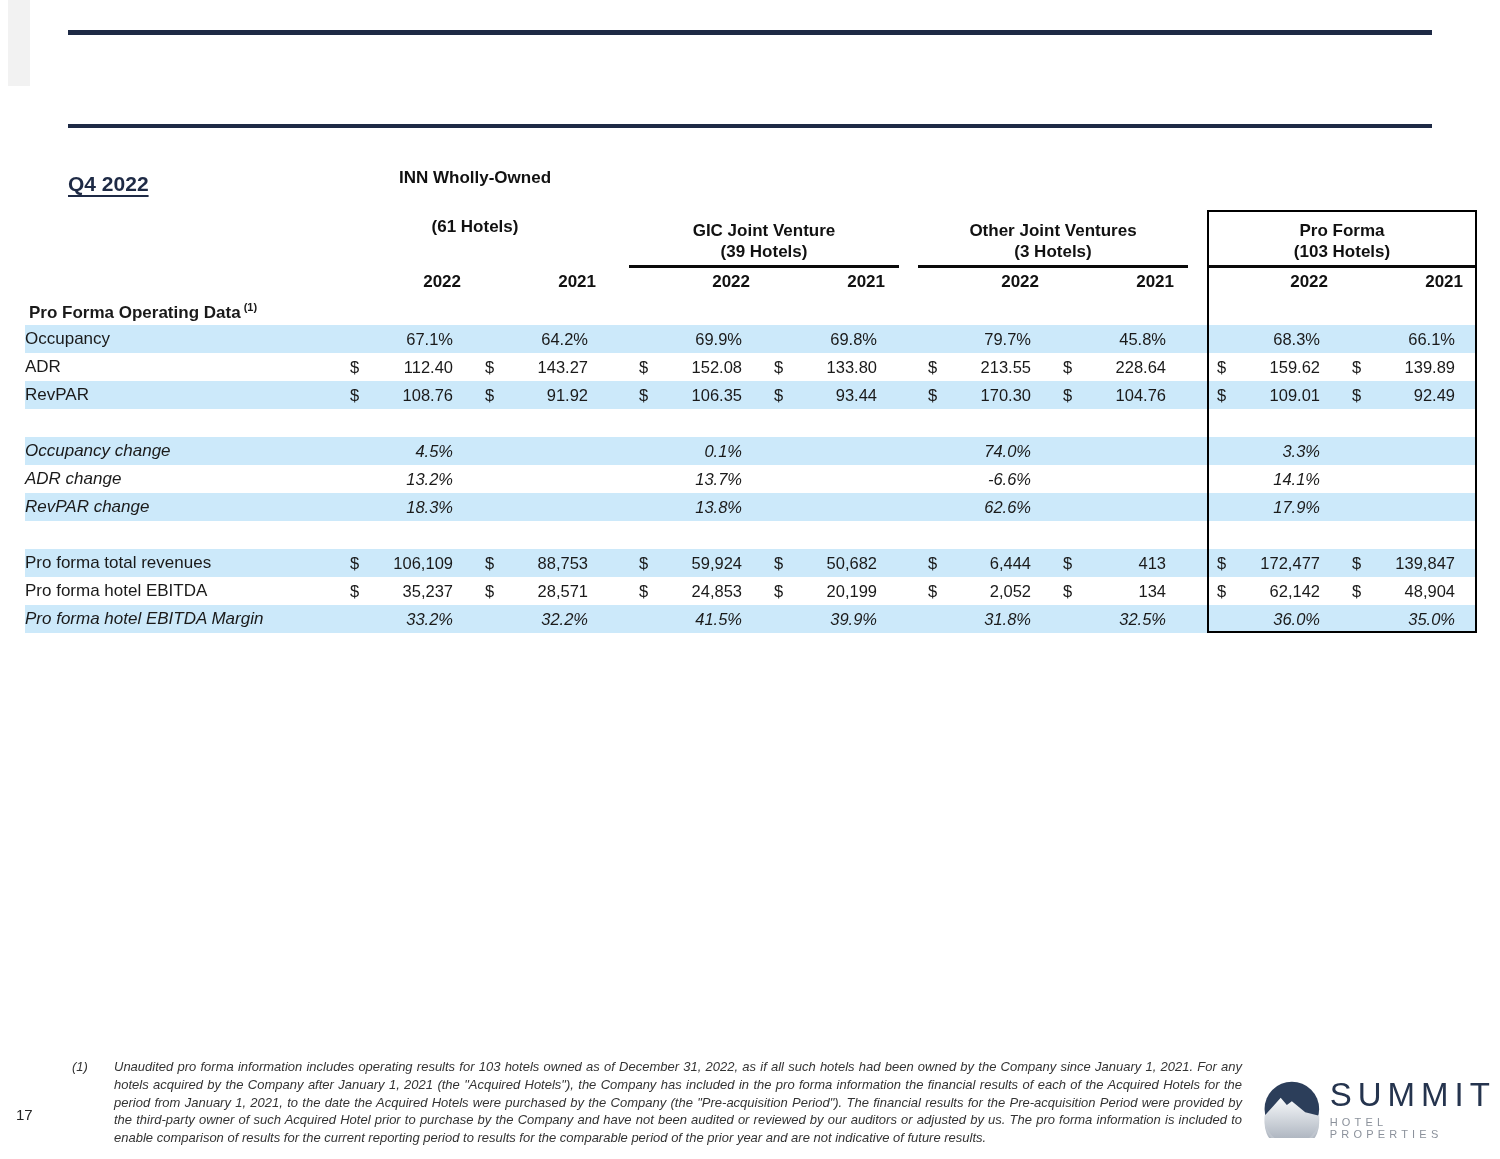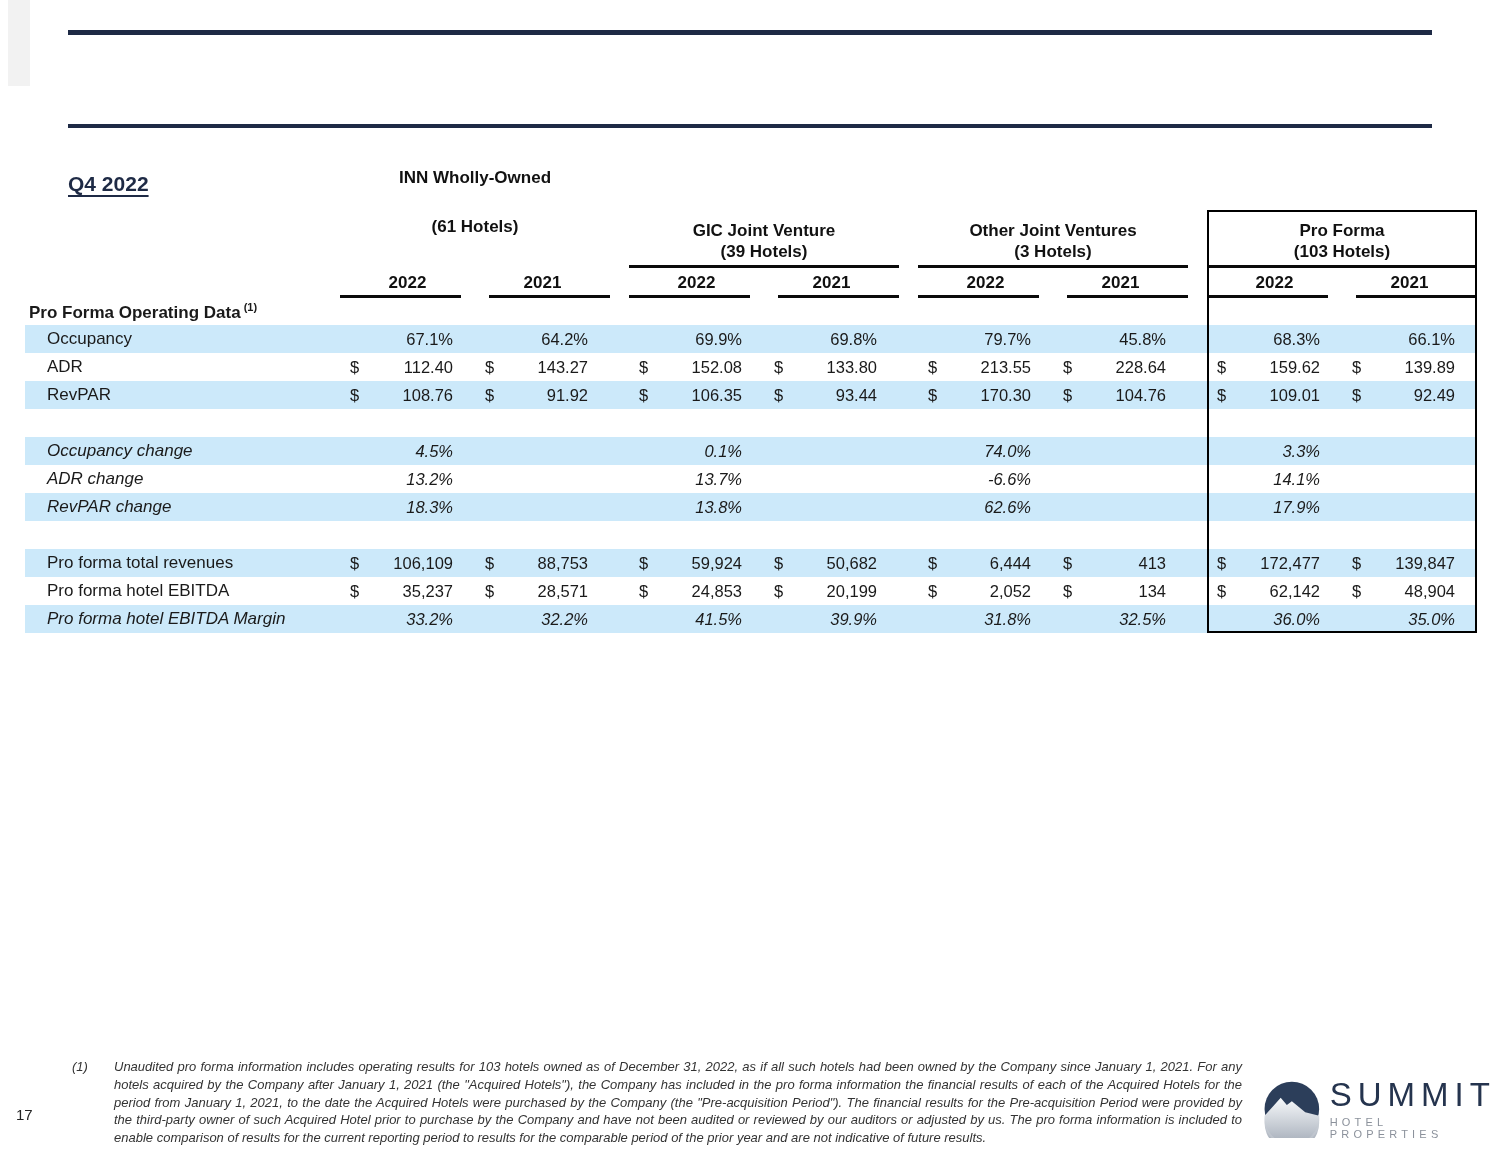--- a/index.html
+++ b/index.html
@@ -16,34 +16,34 @@
   .period{position:absolute;left:68px;top:172px;font-size:21px;font-weight:bold;color:#1e2a45;text-decoration:underline;text-underline-offset:4px;}
 
   
   .table-wrap{position:absolute;left:25px;top:210px;width:1452px;}
   .grid{display:grid;grid-template-columns:315px 135px 135px 19px 135px 135px 19px 135px 135px 19px 135px 135px;}
 
   #thead{padding-top:6px;grid-template-rows:52px 30px;}
   .ghead{grid-row:1;display:flex;flex-direction:column;justify-content:flex-end;text-align:center;
          font-weight:bold;font-size:17px;line-height:21px;color:#111;}
   .gline{height:3px;background:#0a0a0a;margin-top:3px;}
-  .yhead{grid-row:2;display:flex;flex-direction:column;justify-content:flex-end;text-align:center;
+  .yhead{grid-row:2;display:flex;flex-direction:row;justify-content:flex-end;text-align:center;
          font-weight:bold;font-size:17px;color:#111;}
   .yhead .ylab{padding:4px 0 2px;}
   .yline{height:3px;background:#0a0a0a;}
   .y1 .yline{margin-right:14px;}
   .y2 .yline{margin-left:14px;}
 
   #tbody{position:relative;}
   .trow{height:28px;align-items:center;font-size:17px;}
   .trow.spacer{height:28px;}
   .trow.shaded{background:#cce9fa;}
   .trow.italic .label,.trow.italic .val{font-style:italic;}
   .trow.section{height:27px;font-weight:bold;}
-  .trow .label{grid-column:1;padding-left:22px;white-space:nowrap;}
+  .trow .label{grid-column:1;white-space:nowrap;}
   .trow.section .label{padding-left:4px;}
   .trow .label sup{font-size:11px;font-weight:bold;}
   .cell{display:flex;justify-content:space-between;align-items:center;padding:0 22px 0 10px;
         font-size:16.5px;white-space:nowrap;}
   .cell .cur{min-width:12px;text-align:left;}
   .cell .val{text-align:right;}
 
   .proforma-box{position:absolute;left:1182px;top:0;bottom:0;width:270px;border:2.5px solid #000;
                 box-sizing:border-box;pointer-events:none;}
 

